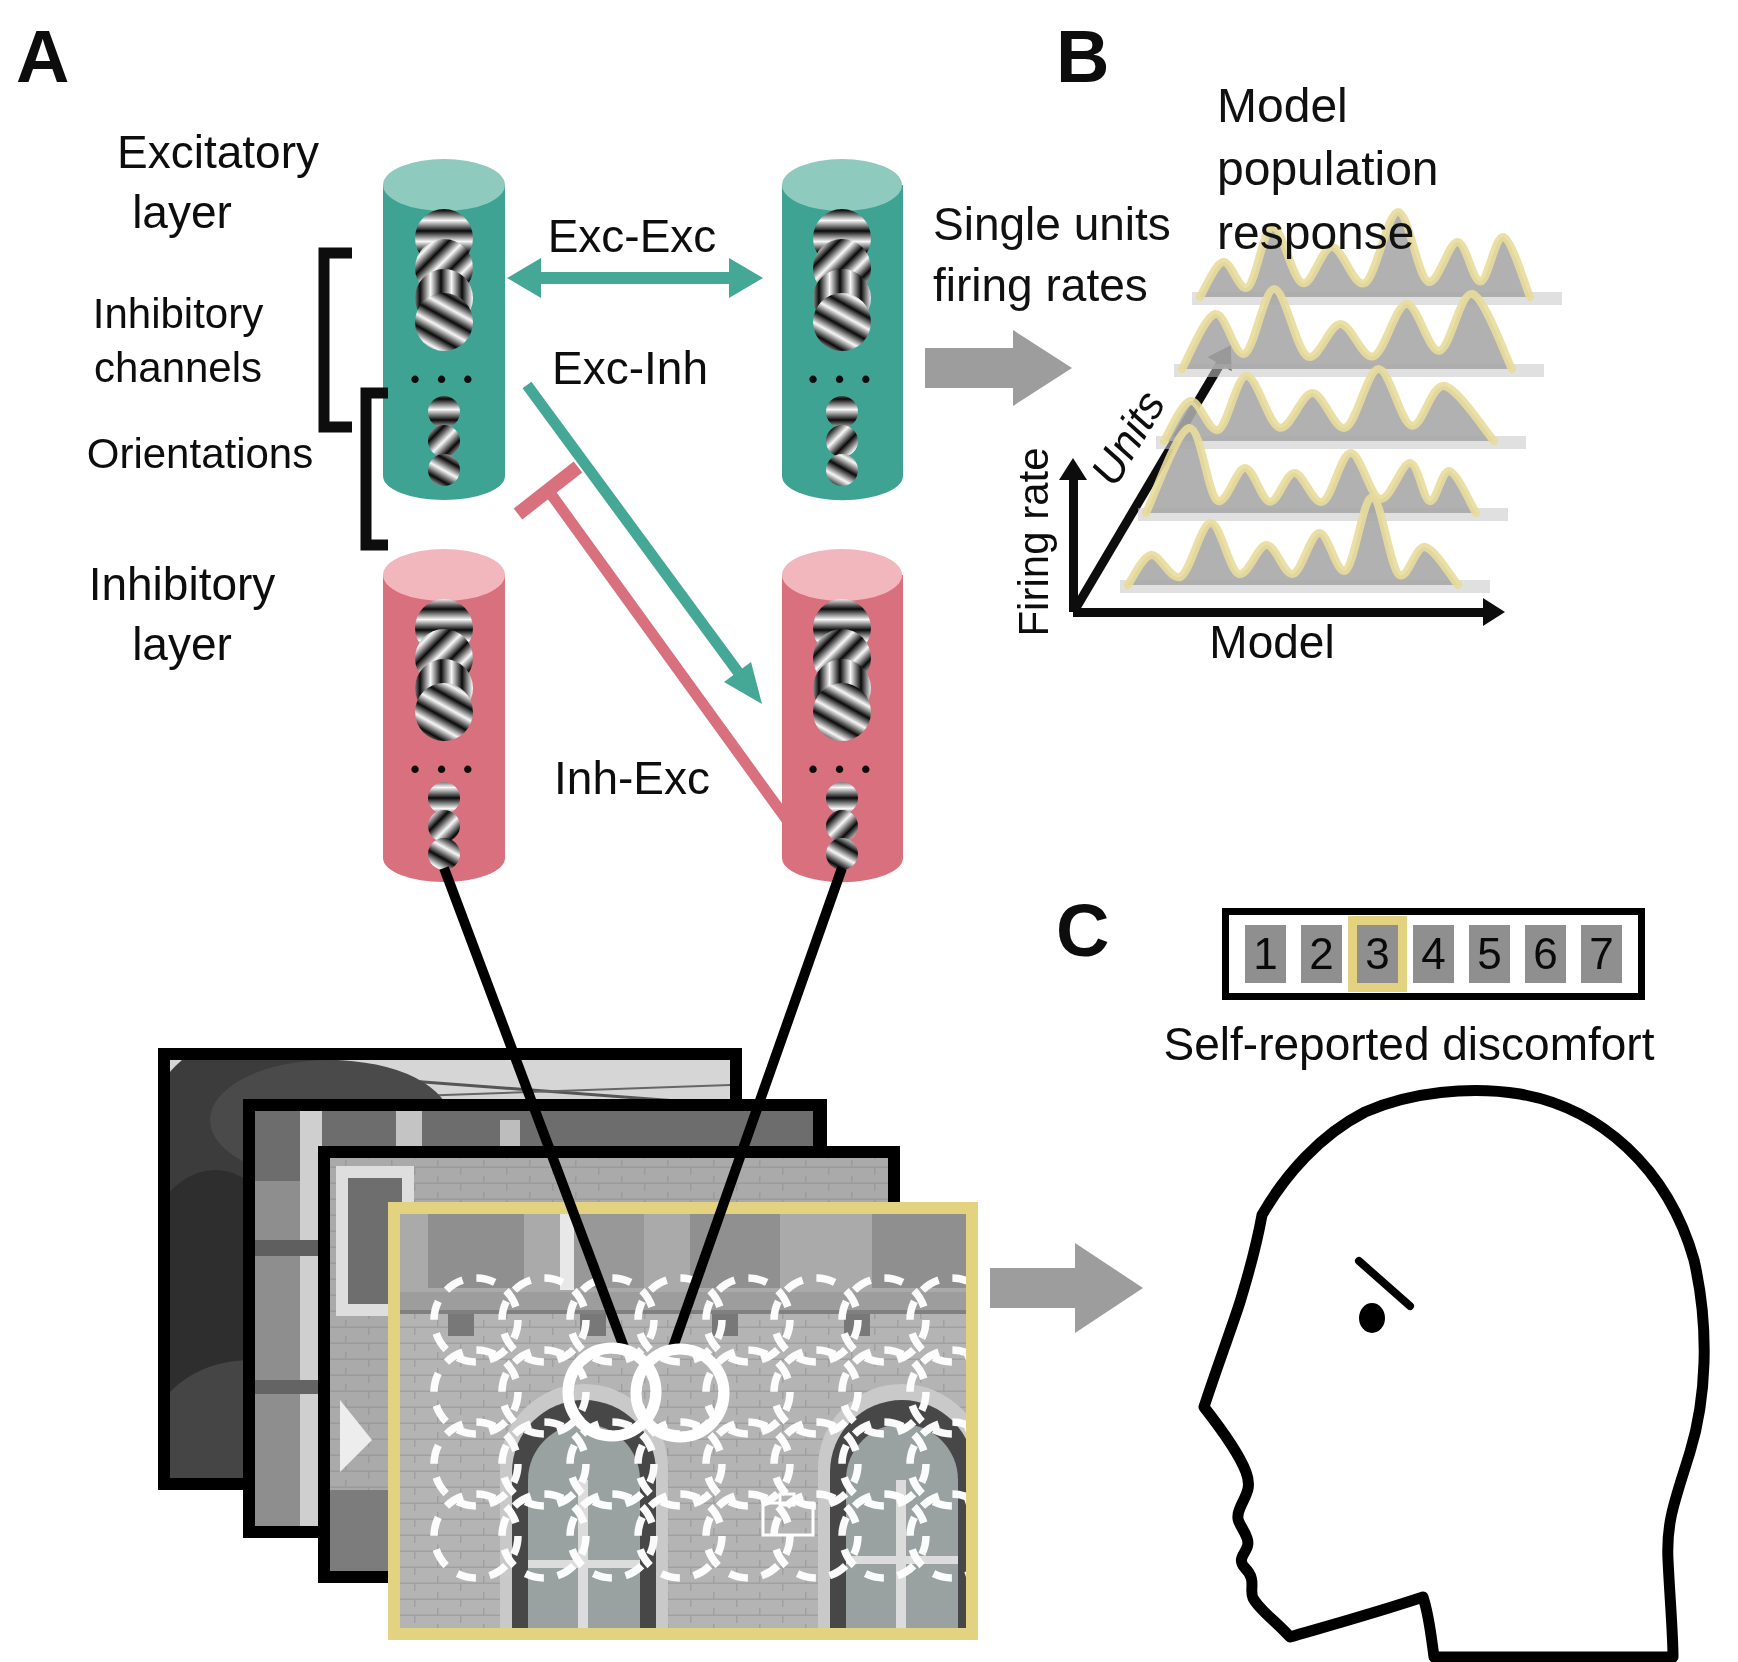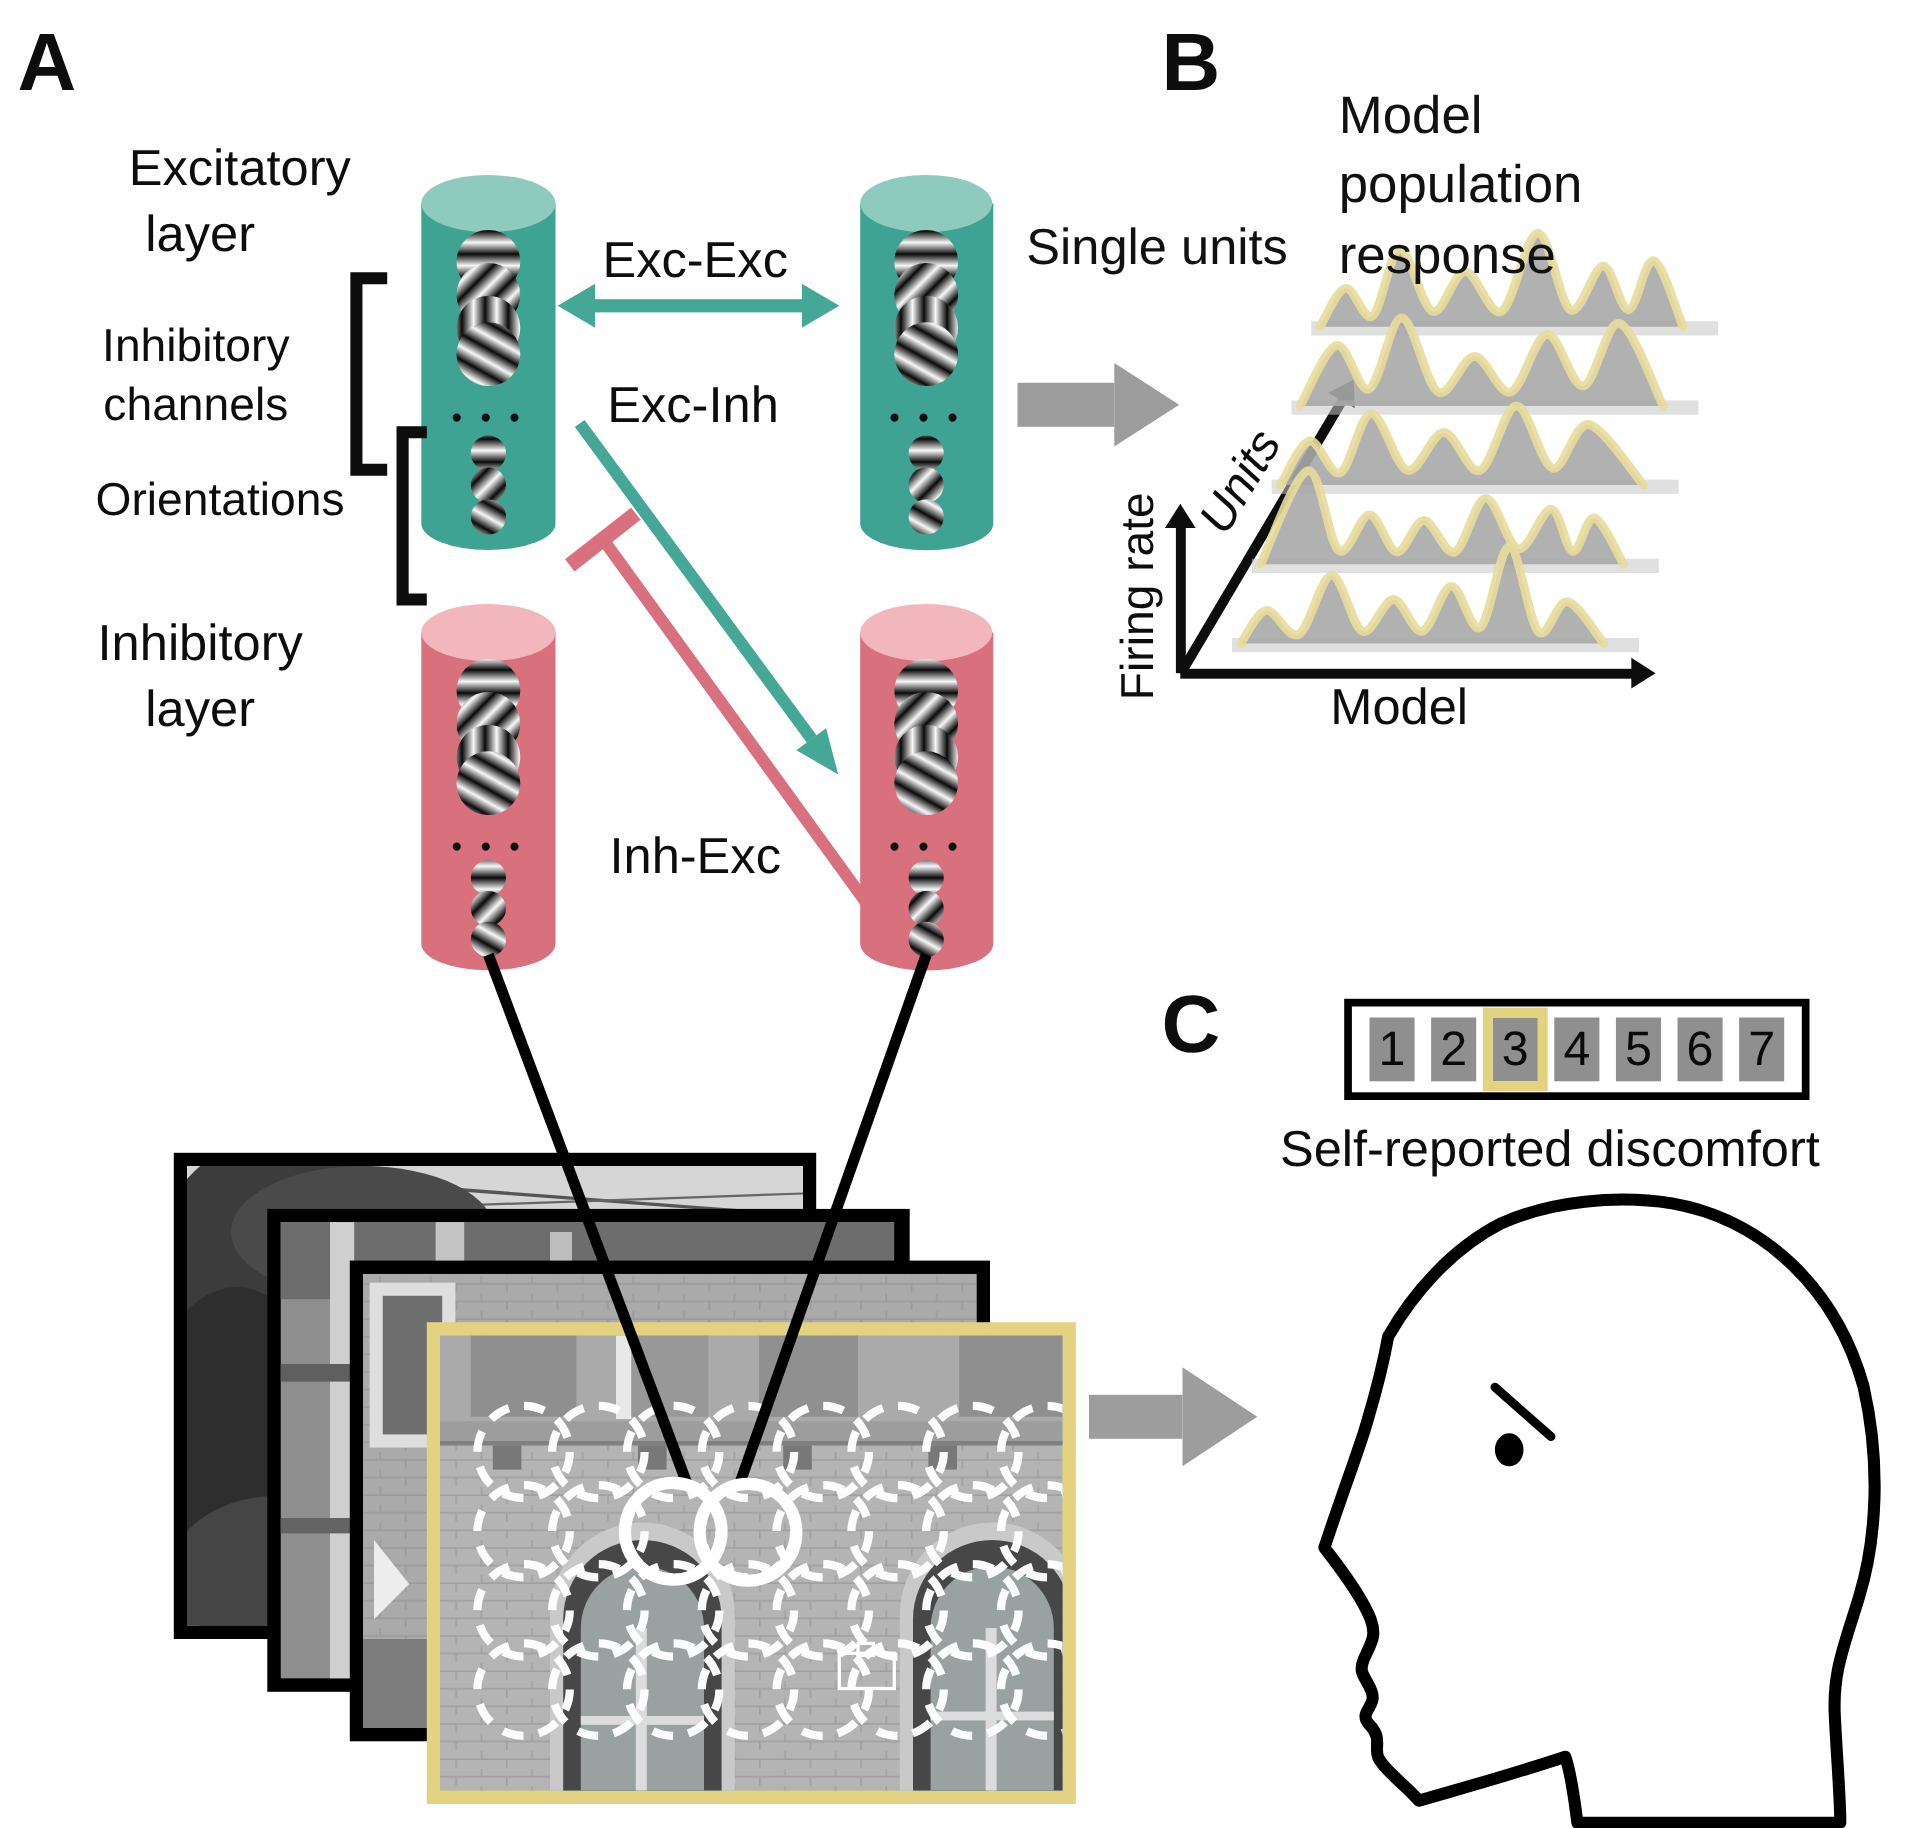--- a/index.html
+++ b/index.html
@@ -356,20 +356,21 @@
 <span class="label dots" style="left:842px;top:756px;">• • •</span>
 
 <span class="label panel-letter" style="left:1056px;top:18px;">B</span>
 <div class="block-title" style="left:1217px;top:74px;">
   <span>Model</span>
   <span>population</span>
   <span>response</span>
 </div>
 <div class="block-title" style="left:933px;top:194px;font-size:46px;">
   <span>Single units</span>
+  <span>firing rates</span>
 </div>
 
 <span class="label axis-y" style="left:1034px;top:542px;">Firing rate</span>
 <span class="label axis-z" style="left:1128px;top:438px;">Units</span>
 <span class="label axis-x" style="left:1272px;top:618px;">Model</span>
 
 <span class="label panel-letter" style="left:1056px;top:892px;">C</span>
 <div id="scale-box">
   <span class="scale-cell">1</span>
   <span class="scale-cell">2</span>

